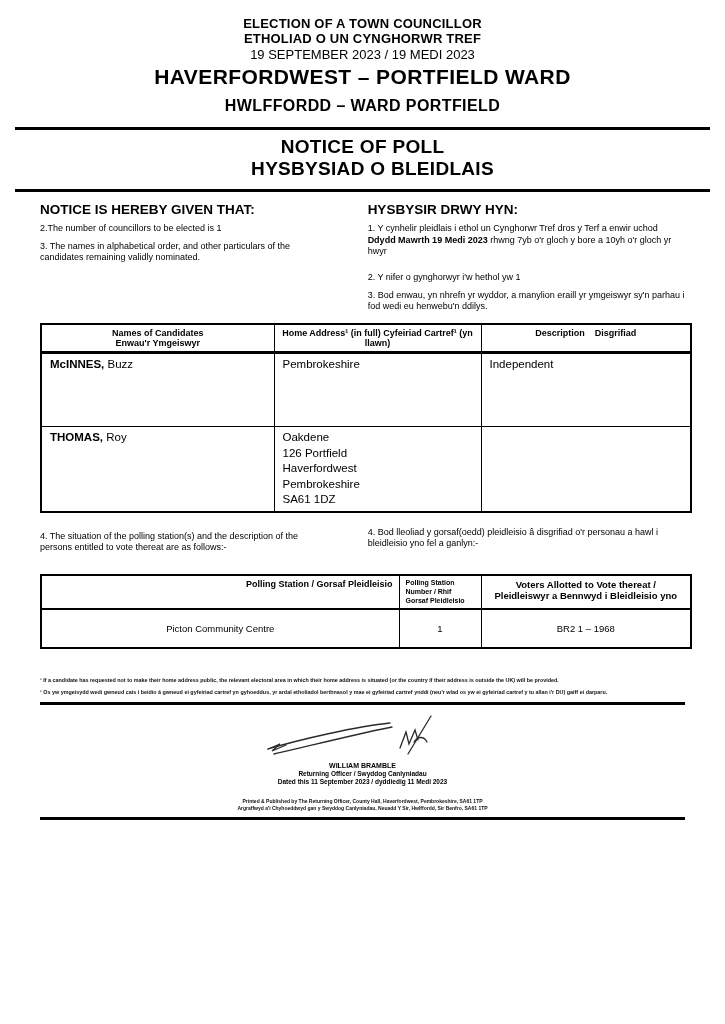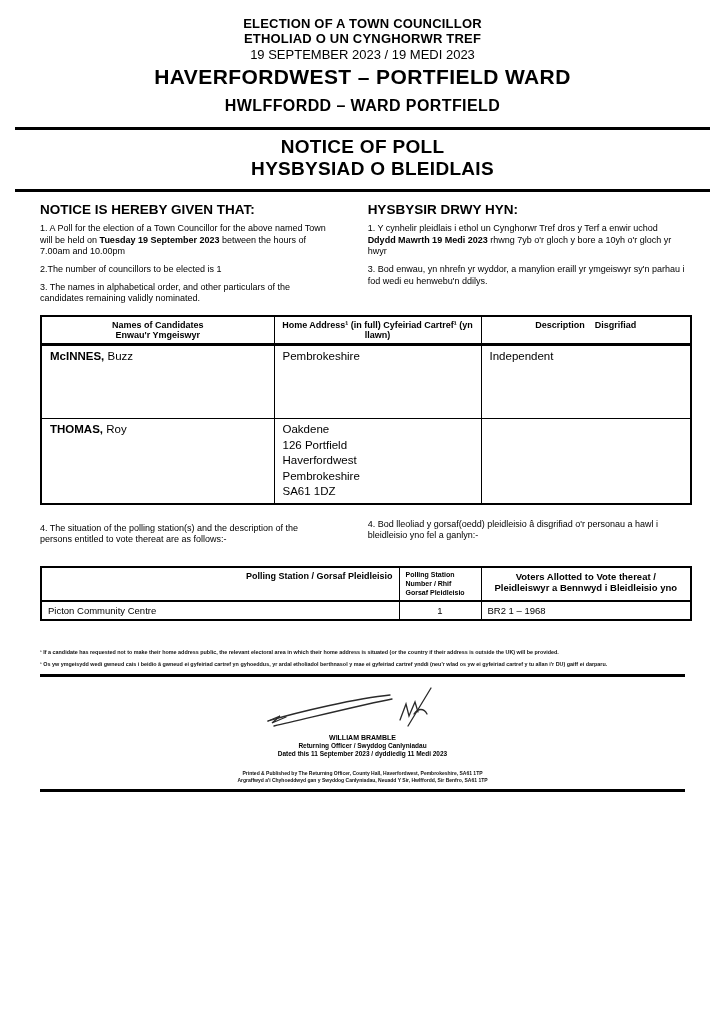--- a/index.html
+++ b/index.html
@@ -42,21 +42,21 @@
 
   
   .poll-table { width:650px; margin:20px 40px 0 40px; border:2px solid #000; }
   .poll-table th {
     border:1px solid #000; border-bottom:2px solid #000;
     font-weight:bold; padding:3px 6px; vertical-align:top; white-space:pre-wrap;
   }
   .poll-th-station { font-size:9px; text-align:right; }
   .poll-th-number  { font-size:7px; text-align:left; line-height:1.25; }
   .poll-th-voters  { font-size:9.5px; text-align:center; }
-  .poll-table td { border:1px solid #000; font-size:9.5px; padding:3px 6px; }
+  .poll-table td { border:1px solid #000; font-size:9.5px; padding:13px 6px;text-align:center; }
   .poll-td-number { text-align:center; }
 
   
   .footnotes { margin:28px 40px 0 40px; }
   .footnote { font-size:5.4px; line-height:1.25; white-space:nowrap; overflow:hidden; margin-top:5px; font-weight:bold; color:#111; }
   .rule-content { height:3px; background:#000; margin:6px 40px 0 40px; }
 
   .sig-block { text-align:center; margin-top:8px; }
   .sig-svg { display:block; margin:0 auto; }
   .sig-name { font-size:7px; font-weight:bold; line-height:1.3; }
@@ -83,27 +83,27 @@
   <div class="hdr" style="padding-top:0;">
     <div class="notice-title">NOTICE OF POLL</div>
     <div class="notice-title" style="margin-top:0;margin-left:20px;">HYSBYSIAD O BLEIDLAIS</div>
   </div>
 
   <div class="rule-wide"></div>
 
   <div class="cols">
     <div class="col-left">
       <div class="col-h">NOTICE IS HEREBY GIVEN THAT:</div>
-      <p><span>1. A Poll for the election of a Town Councillor for the above named Town will be held on </span><span class="b">Tuesday 19 September 2023</span><span> between the hours of 7.00am and 10.00pm</span></p>
       <p>2.The number of councillors to be elected is 1</p>
       <p>3. The names in alphabetical order, and other particulars of the candidates remaining validly nominated.</p>
     </div>
     <div class="col-right">
       <div class="col-h">HYSBYSIR DRWY HYN:</div>
       <p><span>1. Y cynhelir pleidlais i ethol un Cynghorwr Tref dros y Terf a enwir uchod </span><span class="b">Ddydd Mawrth 19 Medi 2023</span><span> rhwng 7yb o'r gloch y bore a 10yh o'r gloch yr hwyr</span></p>
+      <p style="margin-top:14px;">2. Y nifer o gynghorwyr i'w hethol yw 1</p>
       <p>3. Bod enwau, yn nhrefn yr wyddor, a manylion eraill yr ymgeiswyr sy'n parhau i fod wedi eu henwebu'n ddilys.</p>
     </div>
   </div>
 
   <table class="cand-table">
     <colgroup>
         <col style="width:233px">
         <col style="width:207px">
         <col style="width:210px">
       </colgroup>

